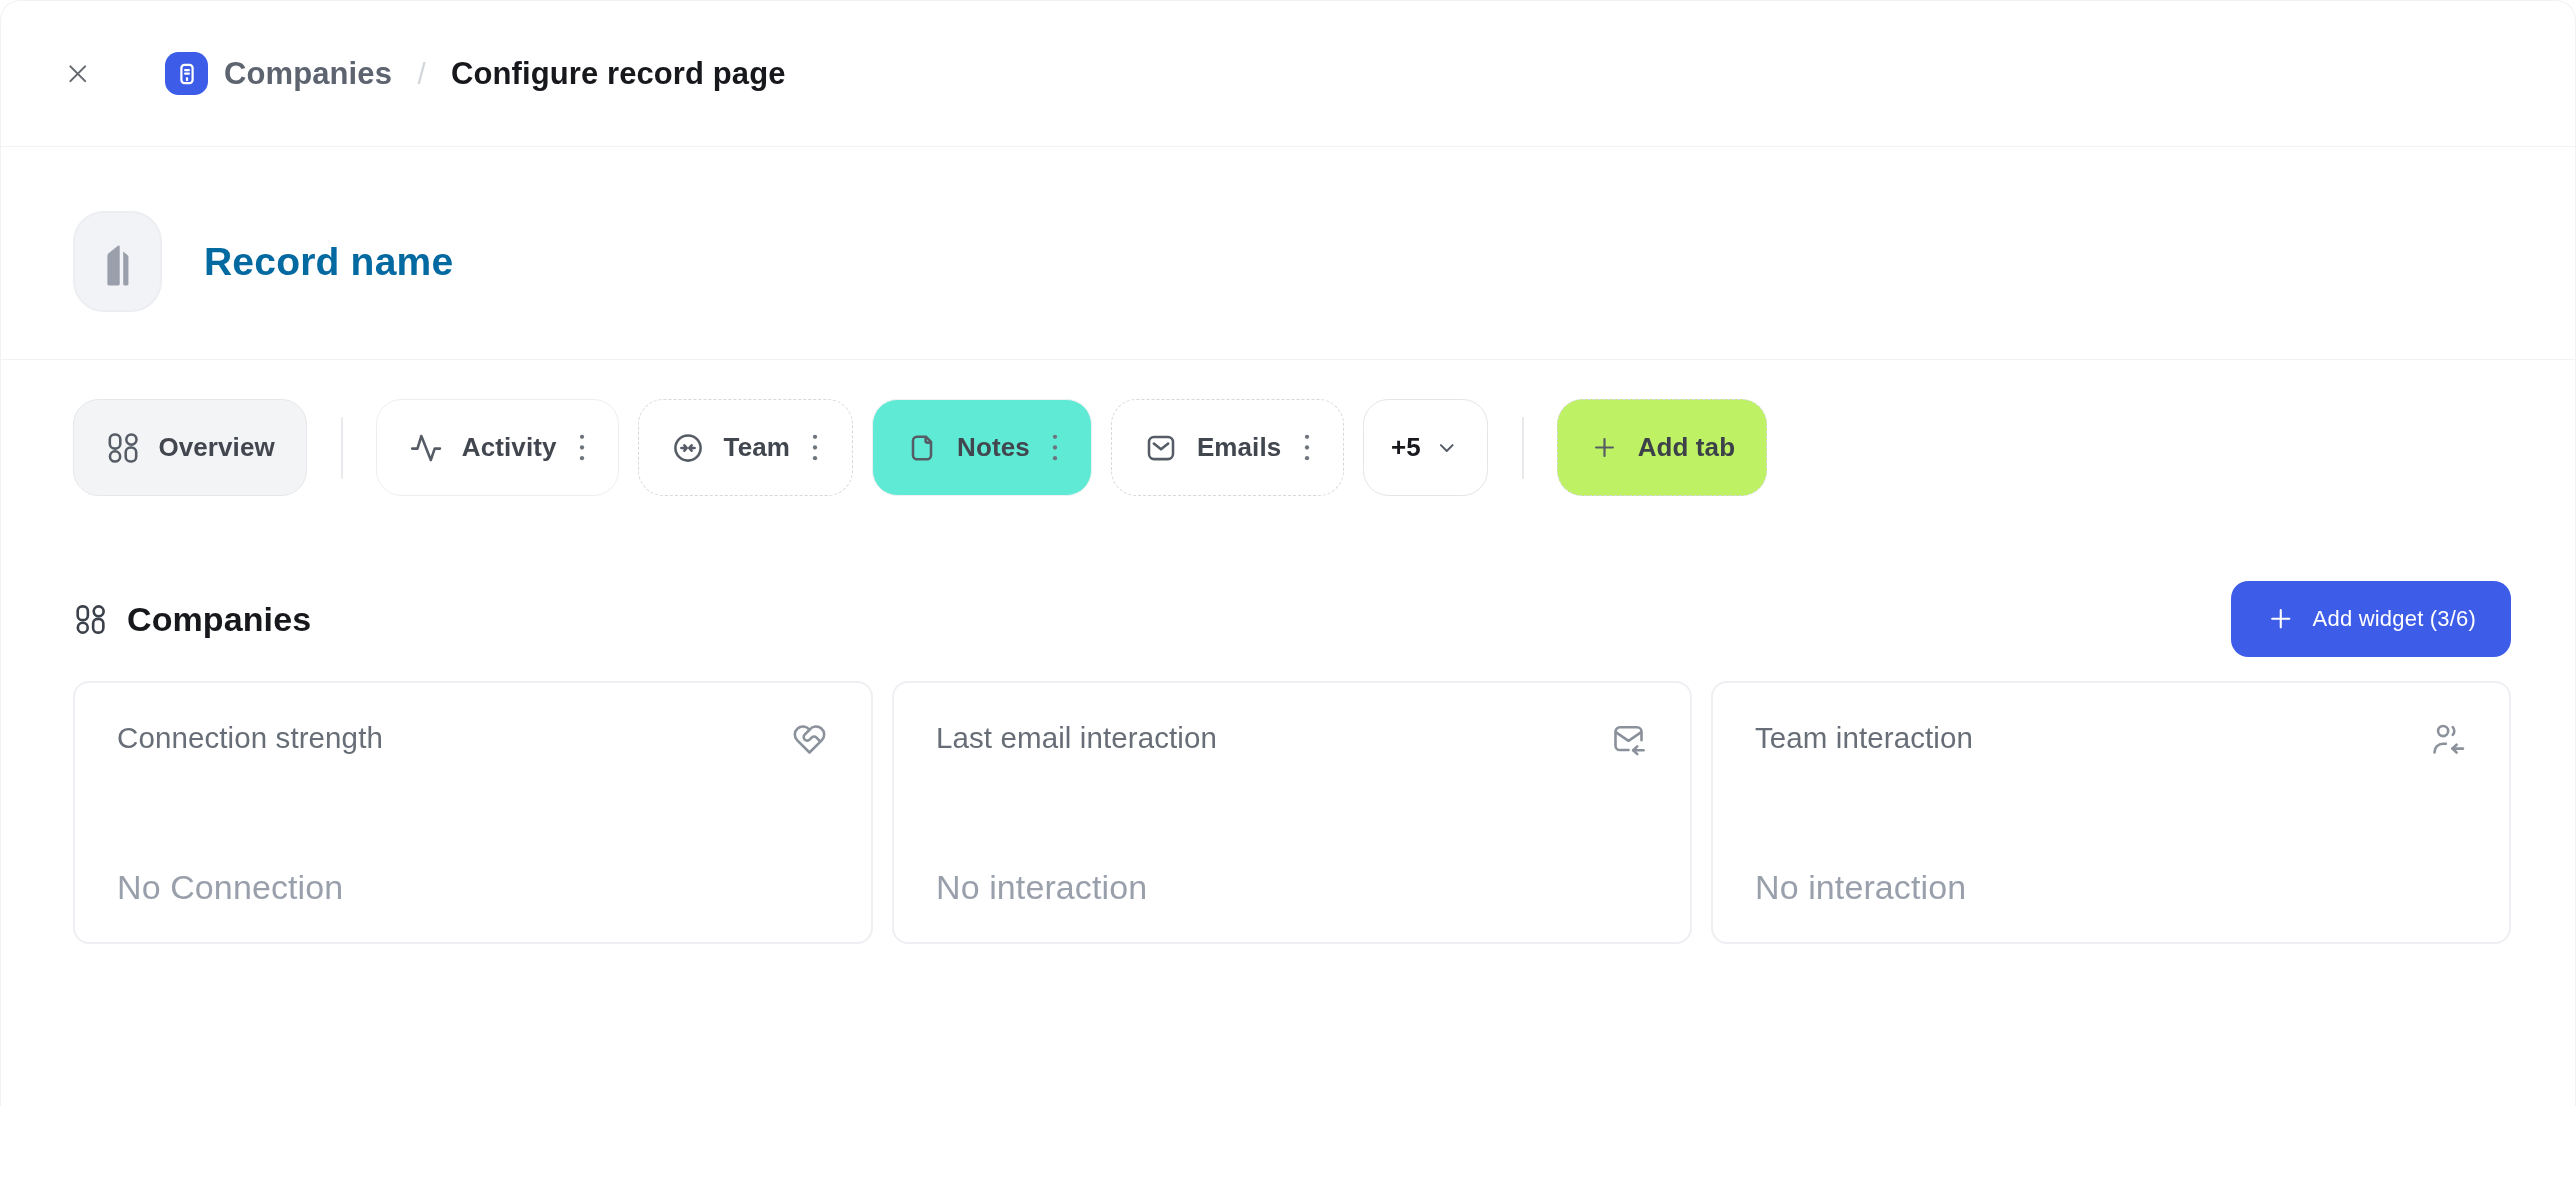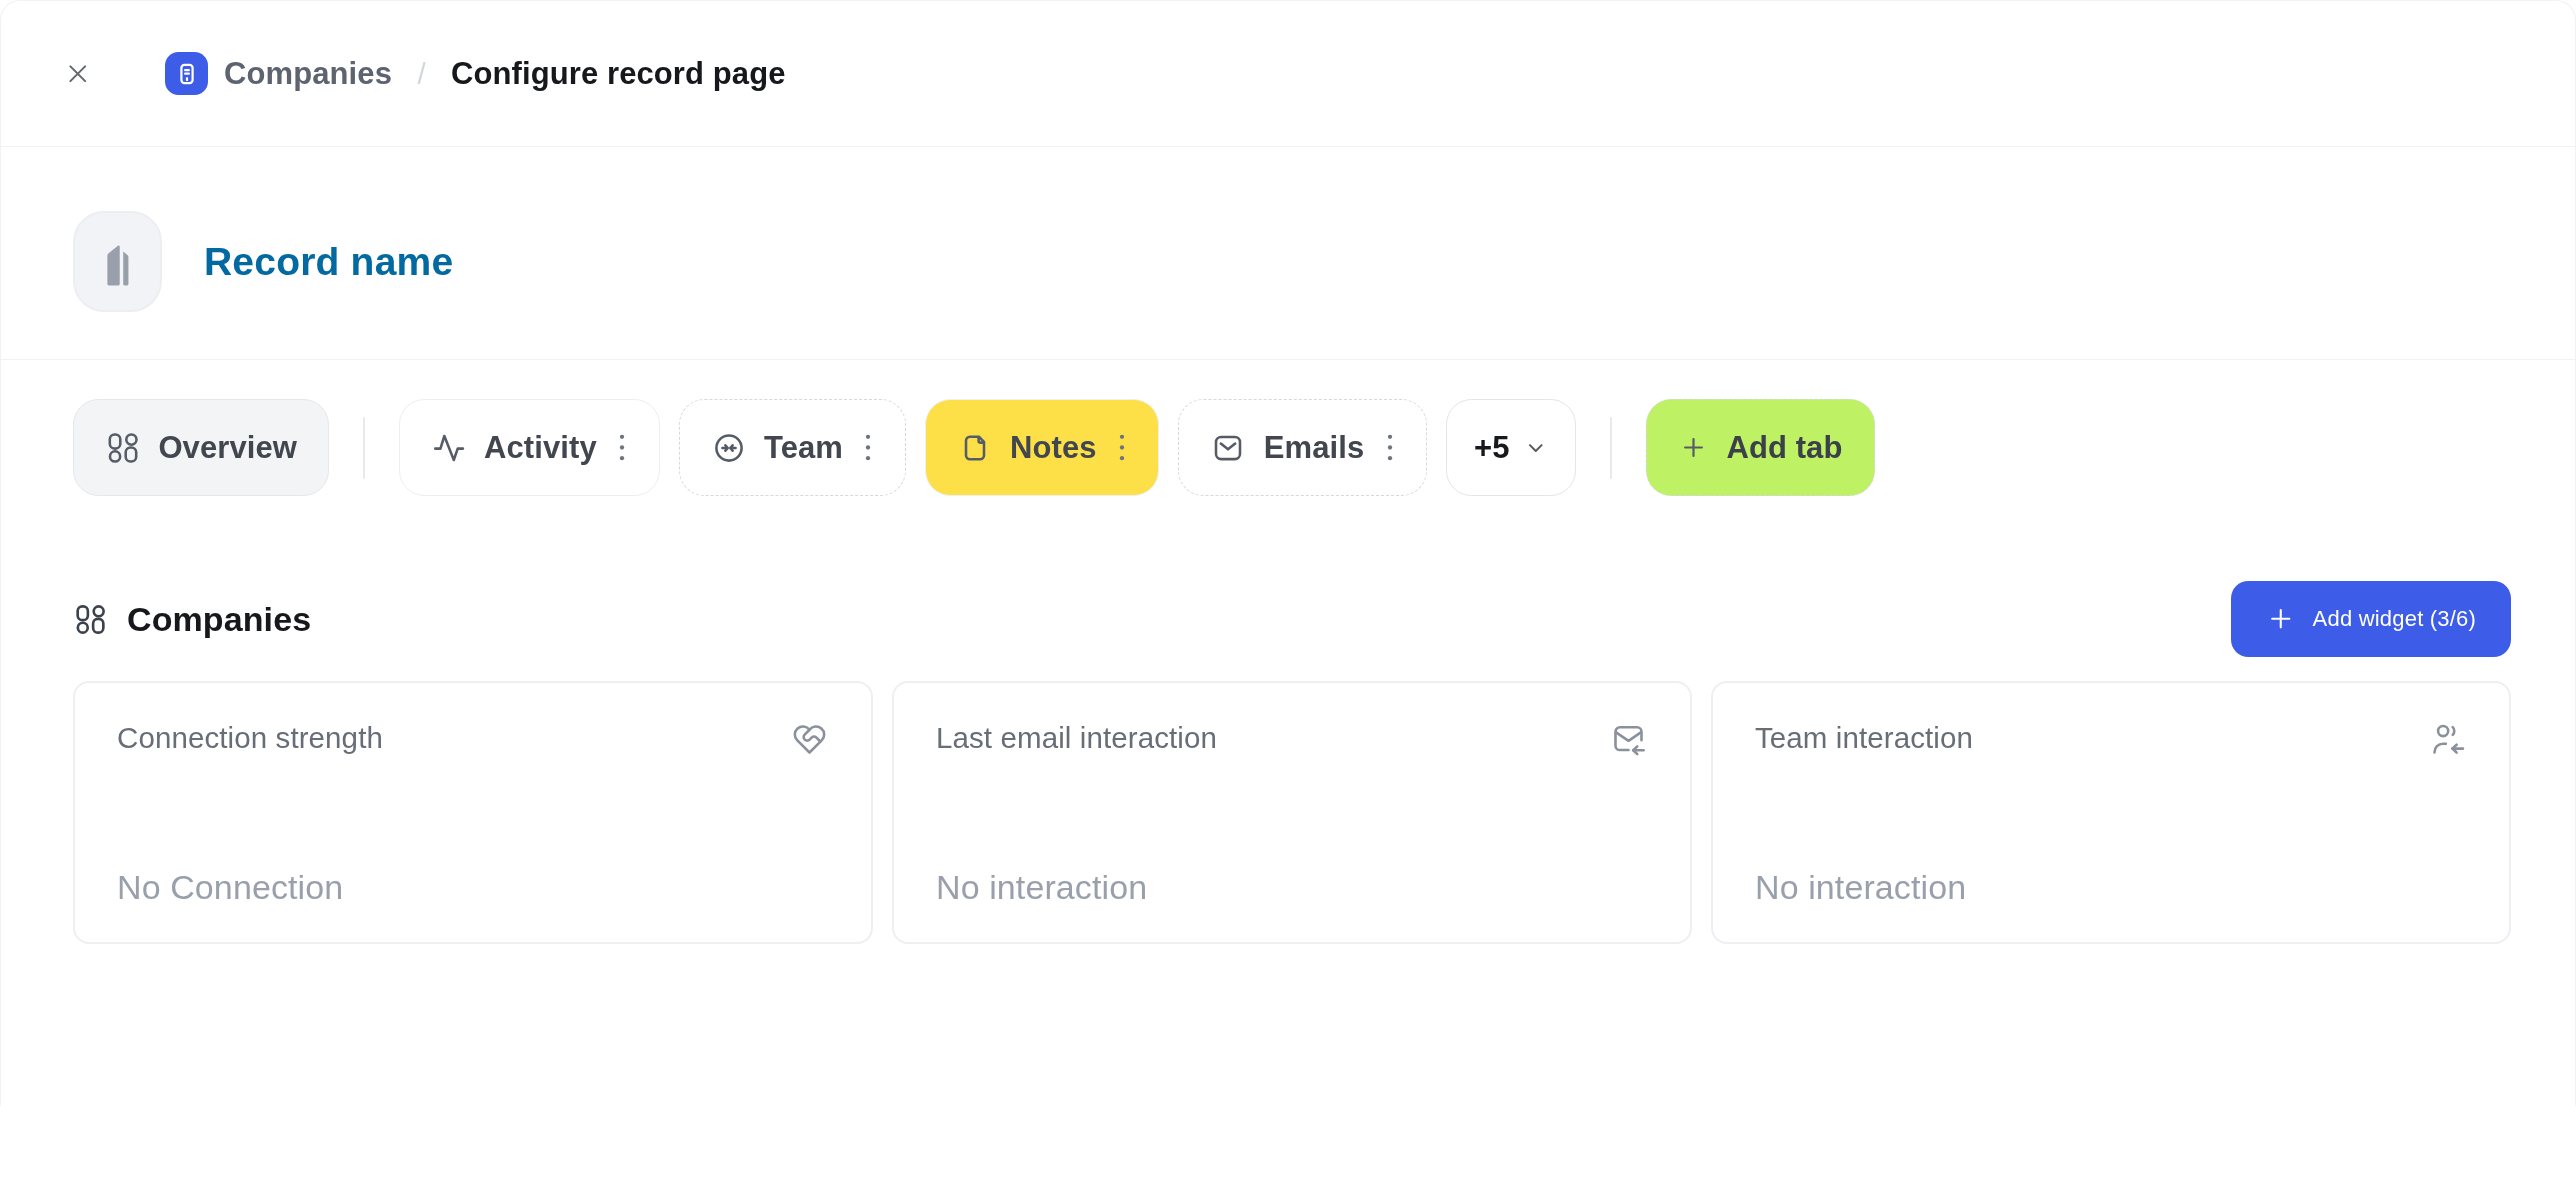--- a/index.html
+++ b/index.html
@@ -45,25 +45,25 @@
   
   .tabs {
     margin-top:39px; padding:0 64px 0 72px;
     display:flex; align-items:center; gap:19px;
   }
   .tab {
     height:97px; border-radius:25.5px; display:flex; align-items:center;
     padding:0 31px; gap:17.4px; cursor:pointer; background:#fff;
     border:1.3px solid #eceef1; flex:none;
   }
-  .tab .tab-label { font-size:31px; font-weight:700; color:#42474f; letter-spacing:0.1px; }
+  .tab .tab-label { font-size:26px; font-weight:700; color:#42474f; letter-spacing:0.1px; }
   .tab .t-icon { color:#565c66; }
   .tab.active { background:#f3f4f6; border:1.3px solid #e5e7ea; }
   .tab.dashed { border:1.3px dashed #d5d8dd; }
-  .tab.subtle { background:#fde047; border:1.3px solid #eef0f2; }
+  .tab.subtle { background:#5eead4; border:1.3px solid #eef0f2; }
   .kebab {
     border:none; background:transparent; cursor:pointer; color:#6e747d;
     display:flex; align-items:center; padding:0 1.3px; margin-left:2.7px;
   }
   .tab-divider { width:2px; height:62px; background:#e8e9ec; border-radius:1.3px; margin:0 14.8px; flex:none; }
   .tab.overflow { padding:0 27px; gap:13.4px; border:1.3px solid #e3e5e9; }
   .tab.overflow .tab-label { color:#17191d; }
   .tab.add-tab { border:1.3px dashed #d5d8dd; background:#bef264; }
   .tab.add-tab .tab-label { color:#3c4149; }
 

